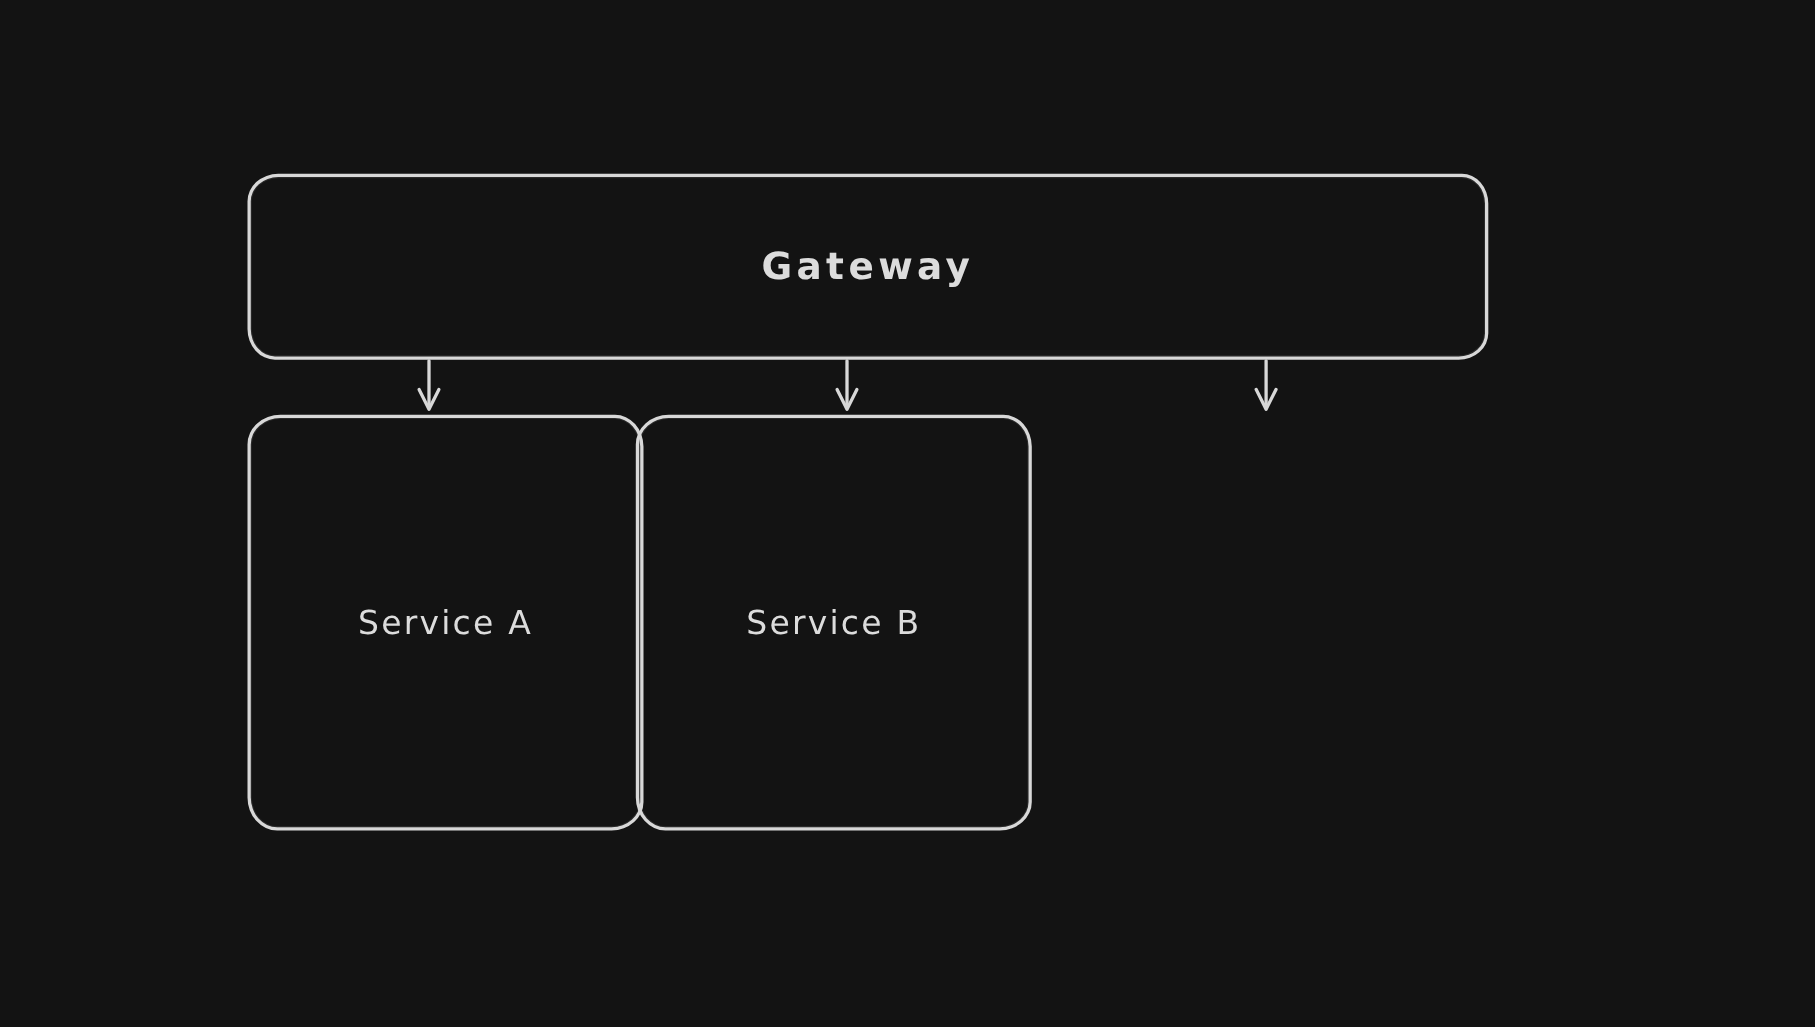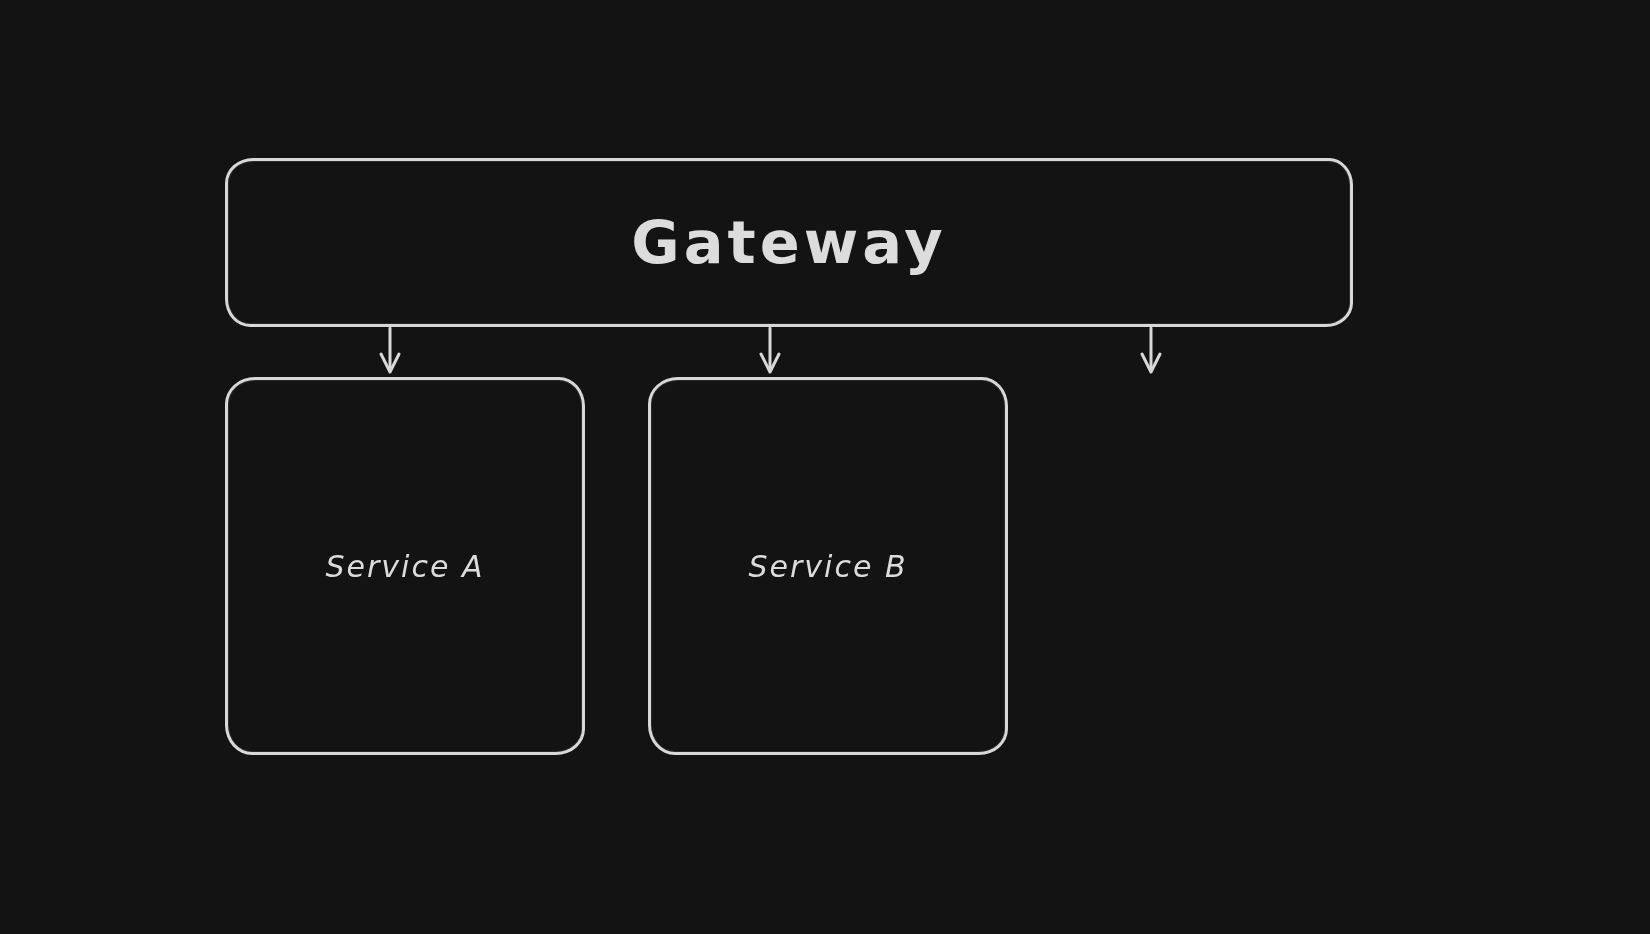--- a/index.html
+++ b/index.html
@@ -35,39 +35,38 @@
   }
   
   .node-gateway {
     left: 225px;
     top: 158px;
     width: 1128px;
     height: 169px;
     border-radius: 28px 24px 27px 25px / 25px 27px 24px 28px;
   }
   .node-gateway .node-label {
-    font-size: 59px;
+    font-size: 34px;
     font-weight: 600;
     letter-spacing: 4px;
   }
   
   .node-service {
     top: 377px;
     width: 360px;
     height: 378px;
     border-radius: 30px 26px 29px 27px / 27px 29px 26px 30px;
   }
   .node-service .node-label {
     font-size: 30px;
     font-weight: 400;
     letter-spacing: 2px;
-    font-style: italic;
   }
   .node-service-a { left: 225px; }
-  .node-service-b { left: 648px; }
+  .node-service-b { left: 578px; }
   .node-service-c { left: 1000px; }
 
   
   .edges-svg {
     position: absolute;
     inset: 0;
     width: 1650px;
     height: 934px;
     pointer-events: none;
   }

